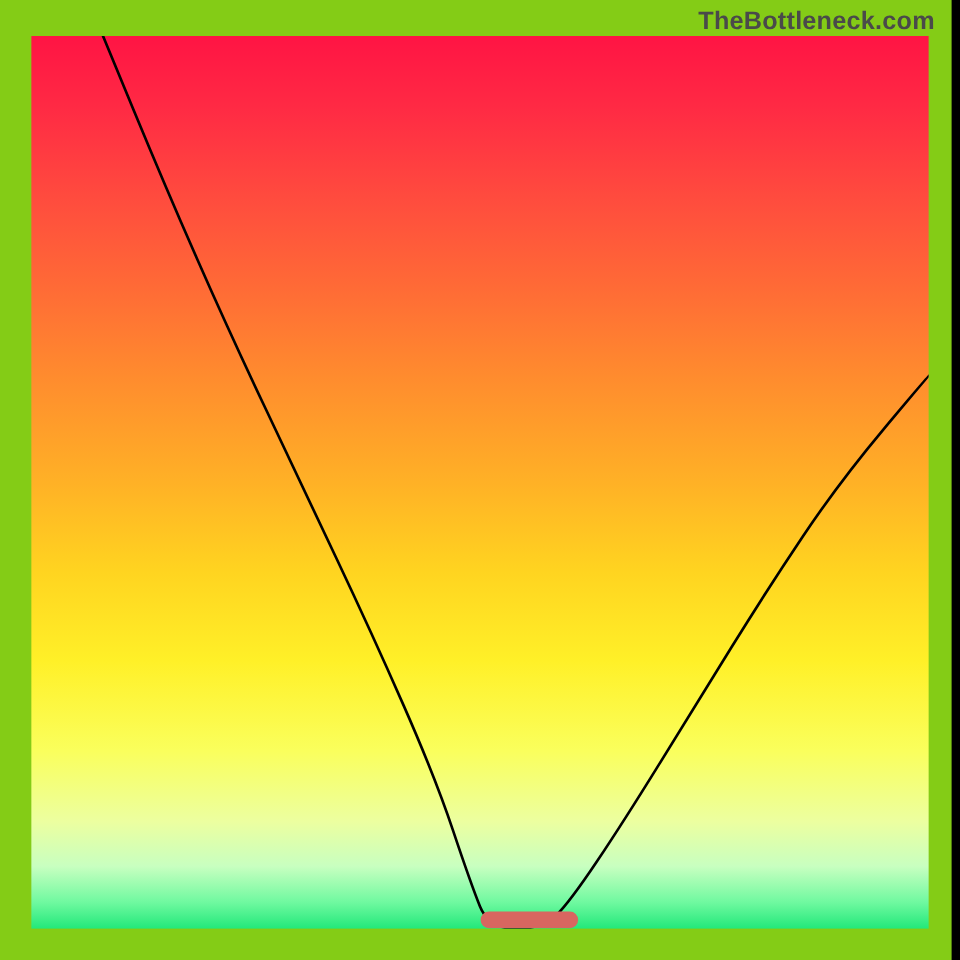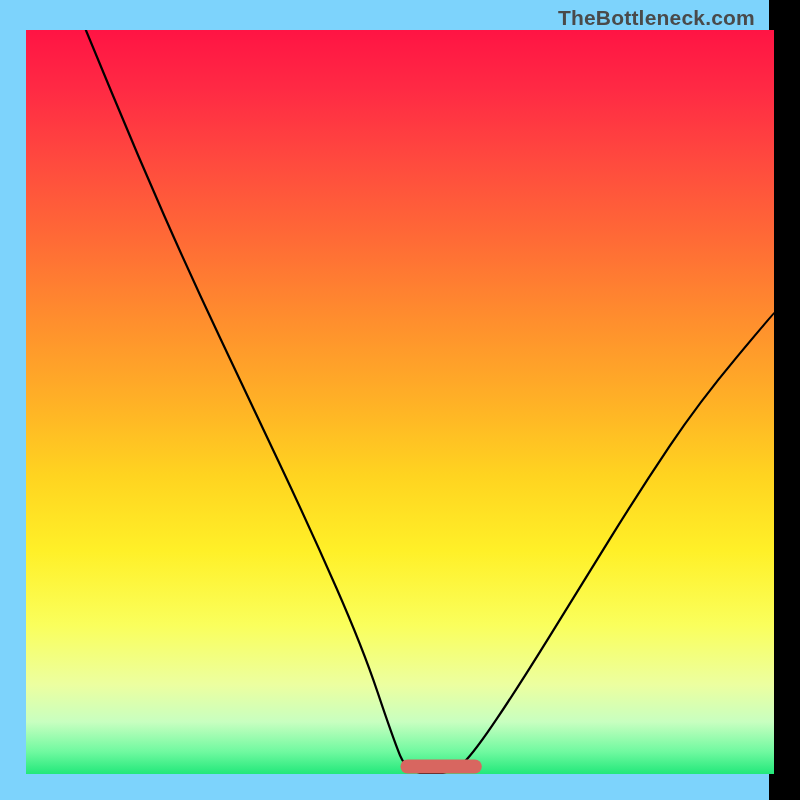--- a/index.html
+++ b/index.html
@@ -8,21 +8,22 @@
     width: 800px;
     height: 800px;
     background: #000;
     overflow: hidden;
     font-family: Arial, Helvetica, sans-serif;
   }
   .frame {
     position: relative;
     width: 769px;
     height: 800px;
-    background: #7dd3fc;
+    background: #84cc16;
+    padding-left: 24px;
   }
   .watermark {
     position: absolute;
     top: 6px;
     right: 14px;
     color: #4a4a4a;
     font-size: 21px;
     font-weight: bold;
     letter-spacing: 0.2px;
     z-index: 30;

